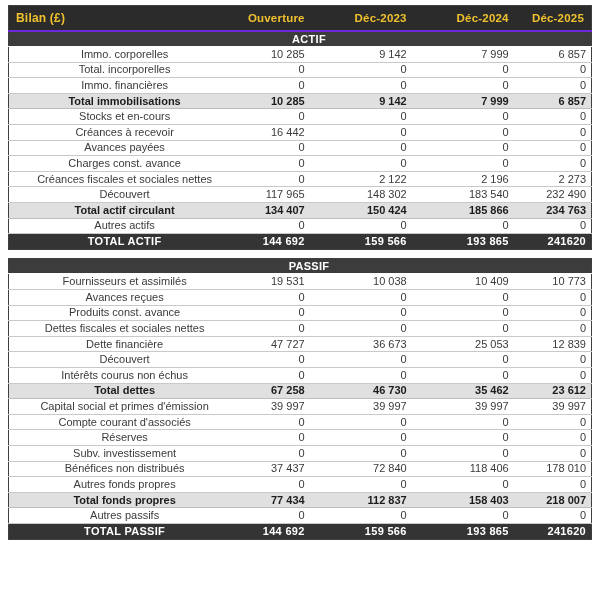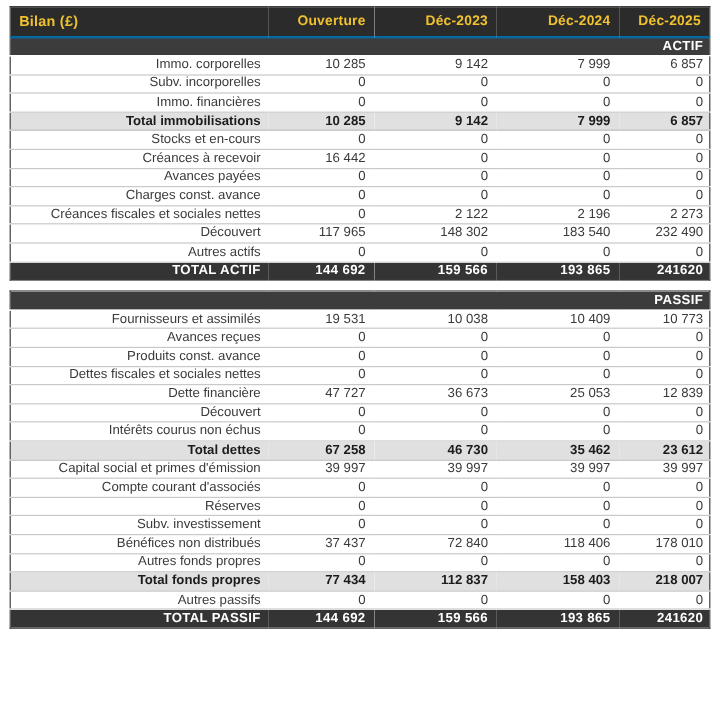--- a/index.html
+++ b/index.html
@@ -27,36 +27,36 @@
   table.bilan col.c-n4 { width: 13%; }
 
   thead th {
     background: #2b2b2b;
     color: #f0c12f;
     font-weight: bold;
     font-size: 11.5px;
     height: 24px;
     padding: 0 7px;
     text-align: right;
-    border-bottom: 2px solid #0369a1;
+    border-bottom: 2px solid #6d28d9;
     letter-spacing: 0.2px;
     white-space: nowrap;
     overflow: hidden;
   }
   thead th.cell-label { text-align: left; font-size: 12px; }
 
   td {
     height: 15.6px;
     line-height: 13px;
     padding: 0 7px;
     white-space: nowrap;
     overflow: hidden;
     box-sizing: border-box;
   }
-  td.cell-label { text-align: right; padding-left: 23px; }
+  td.cell-label { text-align: center; padding-left: 23px; }
   td.cell-num { text-align: right; }
   tr td:last-child { padding-right: 5px; }
 
   tr.row-data td {
     background: #ffffff;
     border-bottom: 1px solid #c9c9c9;
   }
   tr.row-section td {
     background: #3c3c3c;
     color: #ffffff;
@@ -109,21 +109,21 @@
           <td colspan="5" class="cell-label">ACTIF</td>
         </tr>
         <tr class="row-data">
           <td class="cell-label">Immo. corporelles</td>
           <td class="cell-num">10 285</td>
           <td class="cell-num">9 142</td>
           <td class="cell-num">7 999</td>
           <td class="cell-num">6 857</td>
         </tr>
         <tr class="row-data">
-          <td class="cell-label">Subv. incorporelles</td>
+          <td class="cell-label">Total. incorporelles</td>
           <td class="cell-num">0</td>
           <td class="cell-num">0</td>
           <td class="cell-num">0</td>
           <td class="cell-num">0</td>
         </tr>
         <tr class="row-data">
           <td class="cell-label">Immo. financières</td>
           <td class="cell-num">0</td>
           <td class="cell-num">0</td>
           <td class="cell-num">0</td>
@@ -170,20 +170,27 @@
           <td class="cell-num">2 122</td>
           <td class="cell-num">2 196</td>
           <td class="cell-num">2 273</td>
         </tr>
         <tr class="row-data">
           <td class="cell-label">Découvert</td>
           <td class="cell-num">117 965</td>
           <td class="cell-num">148 302</td>
           <td class="cell-num">183 540</td>
           <td class="cell-num">232 490</td>
+        </tr>
+        <tr class="row-subtotal">
+          <td class="cell-label">Total actif circulant</td>
+          <td class="cell-num">134 407</td>
+          <td class="cell-num">150 424</td>
+          <td class="cell-num">185 866</td>
+          <td class="cell-num">234 763</td>
         </tr>
         <tr class="row-data">
           <td class="cell-label">Autres actifs</td>
           <td class="cell-num">0</td>
           <td class="cell-num">0</td>
           <td class="cell-num">0</td>
           <td class="cell-num">0</td>
         </tr>
         <tr class="row-total">
           <td class="cell-label">TOTAL ACTIF</td>

